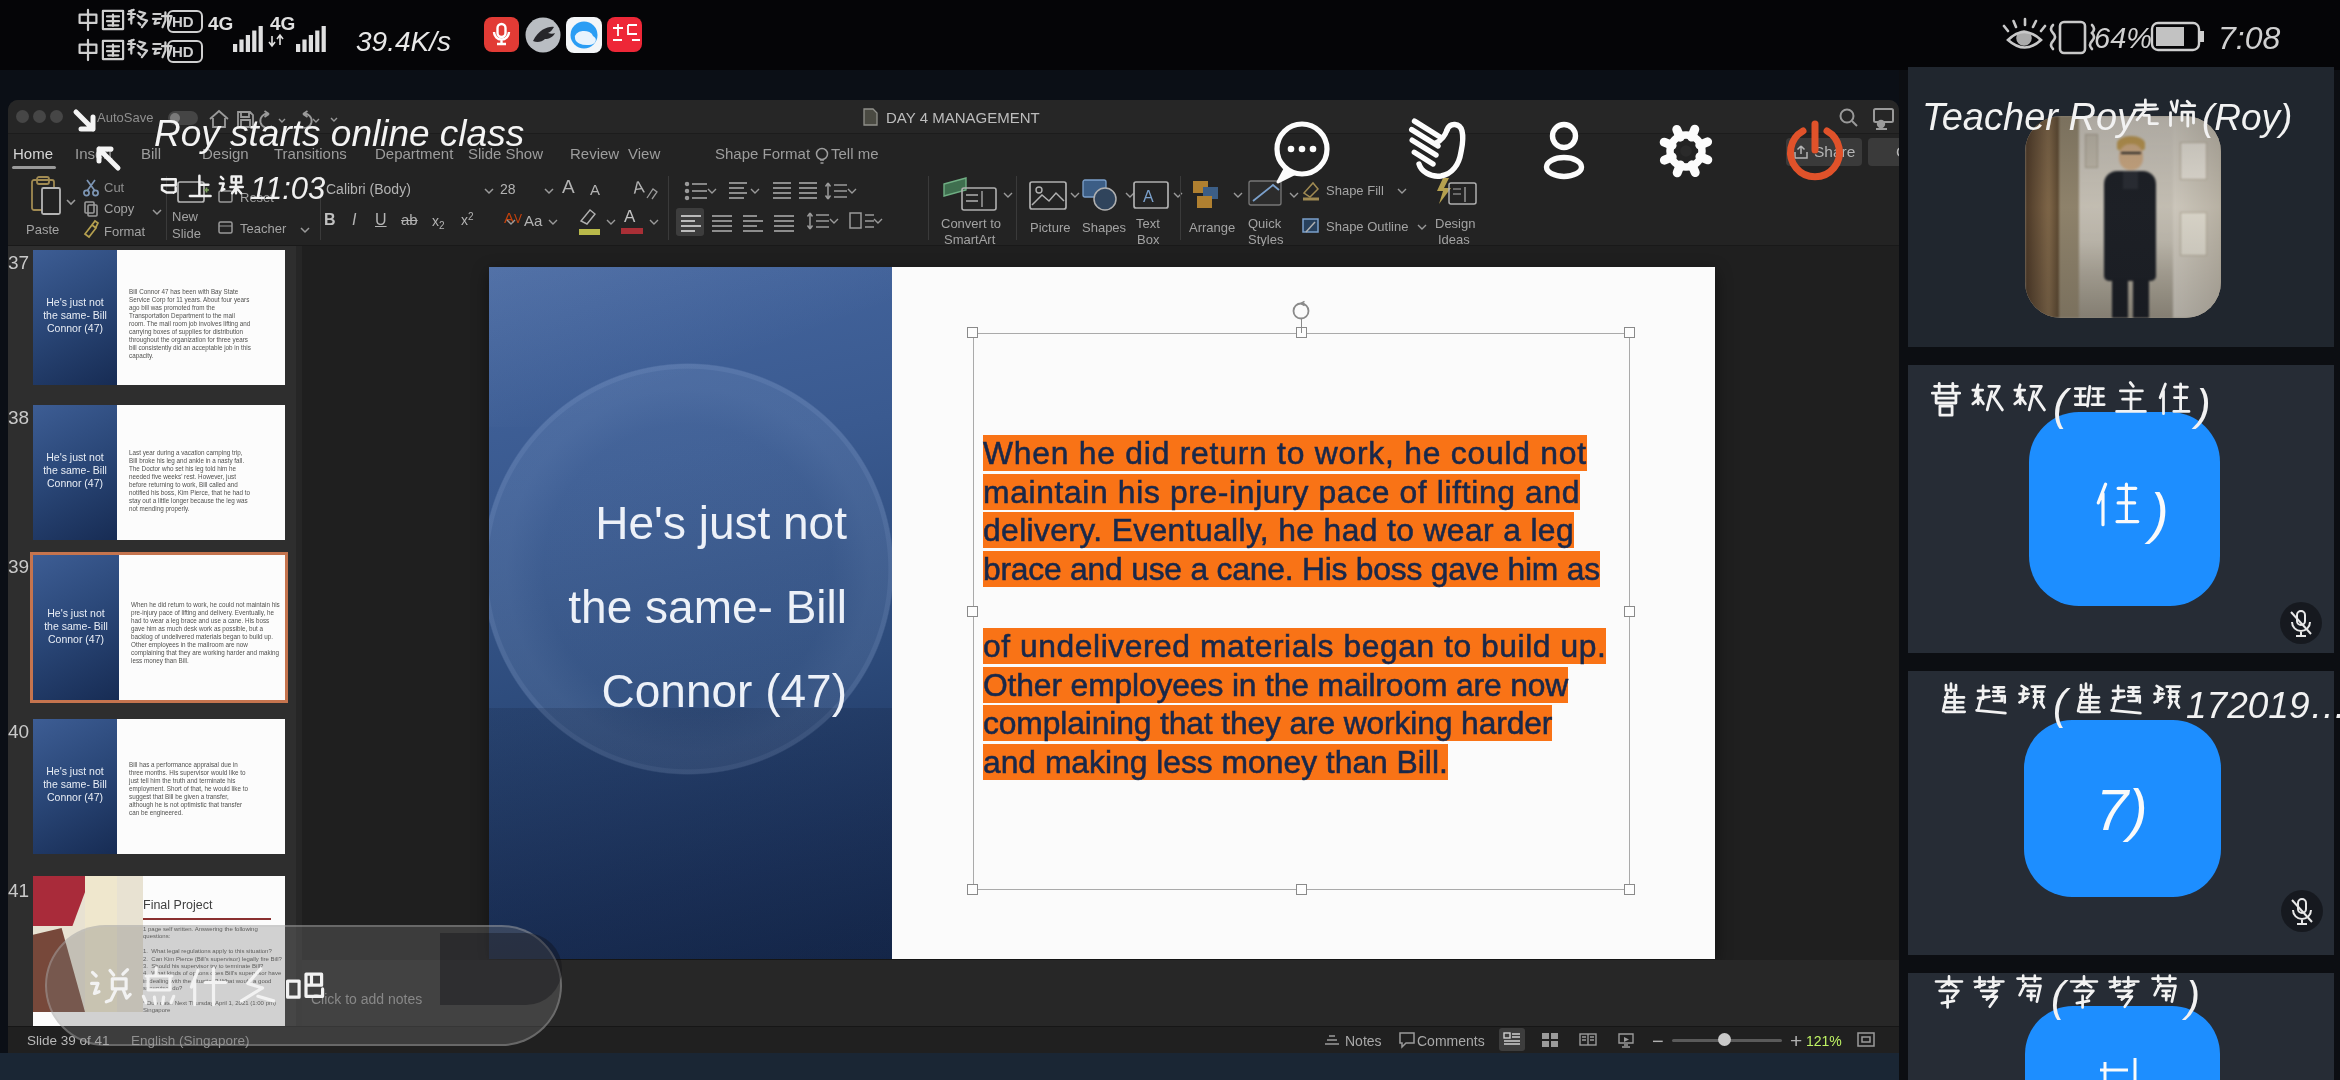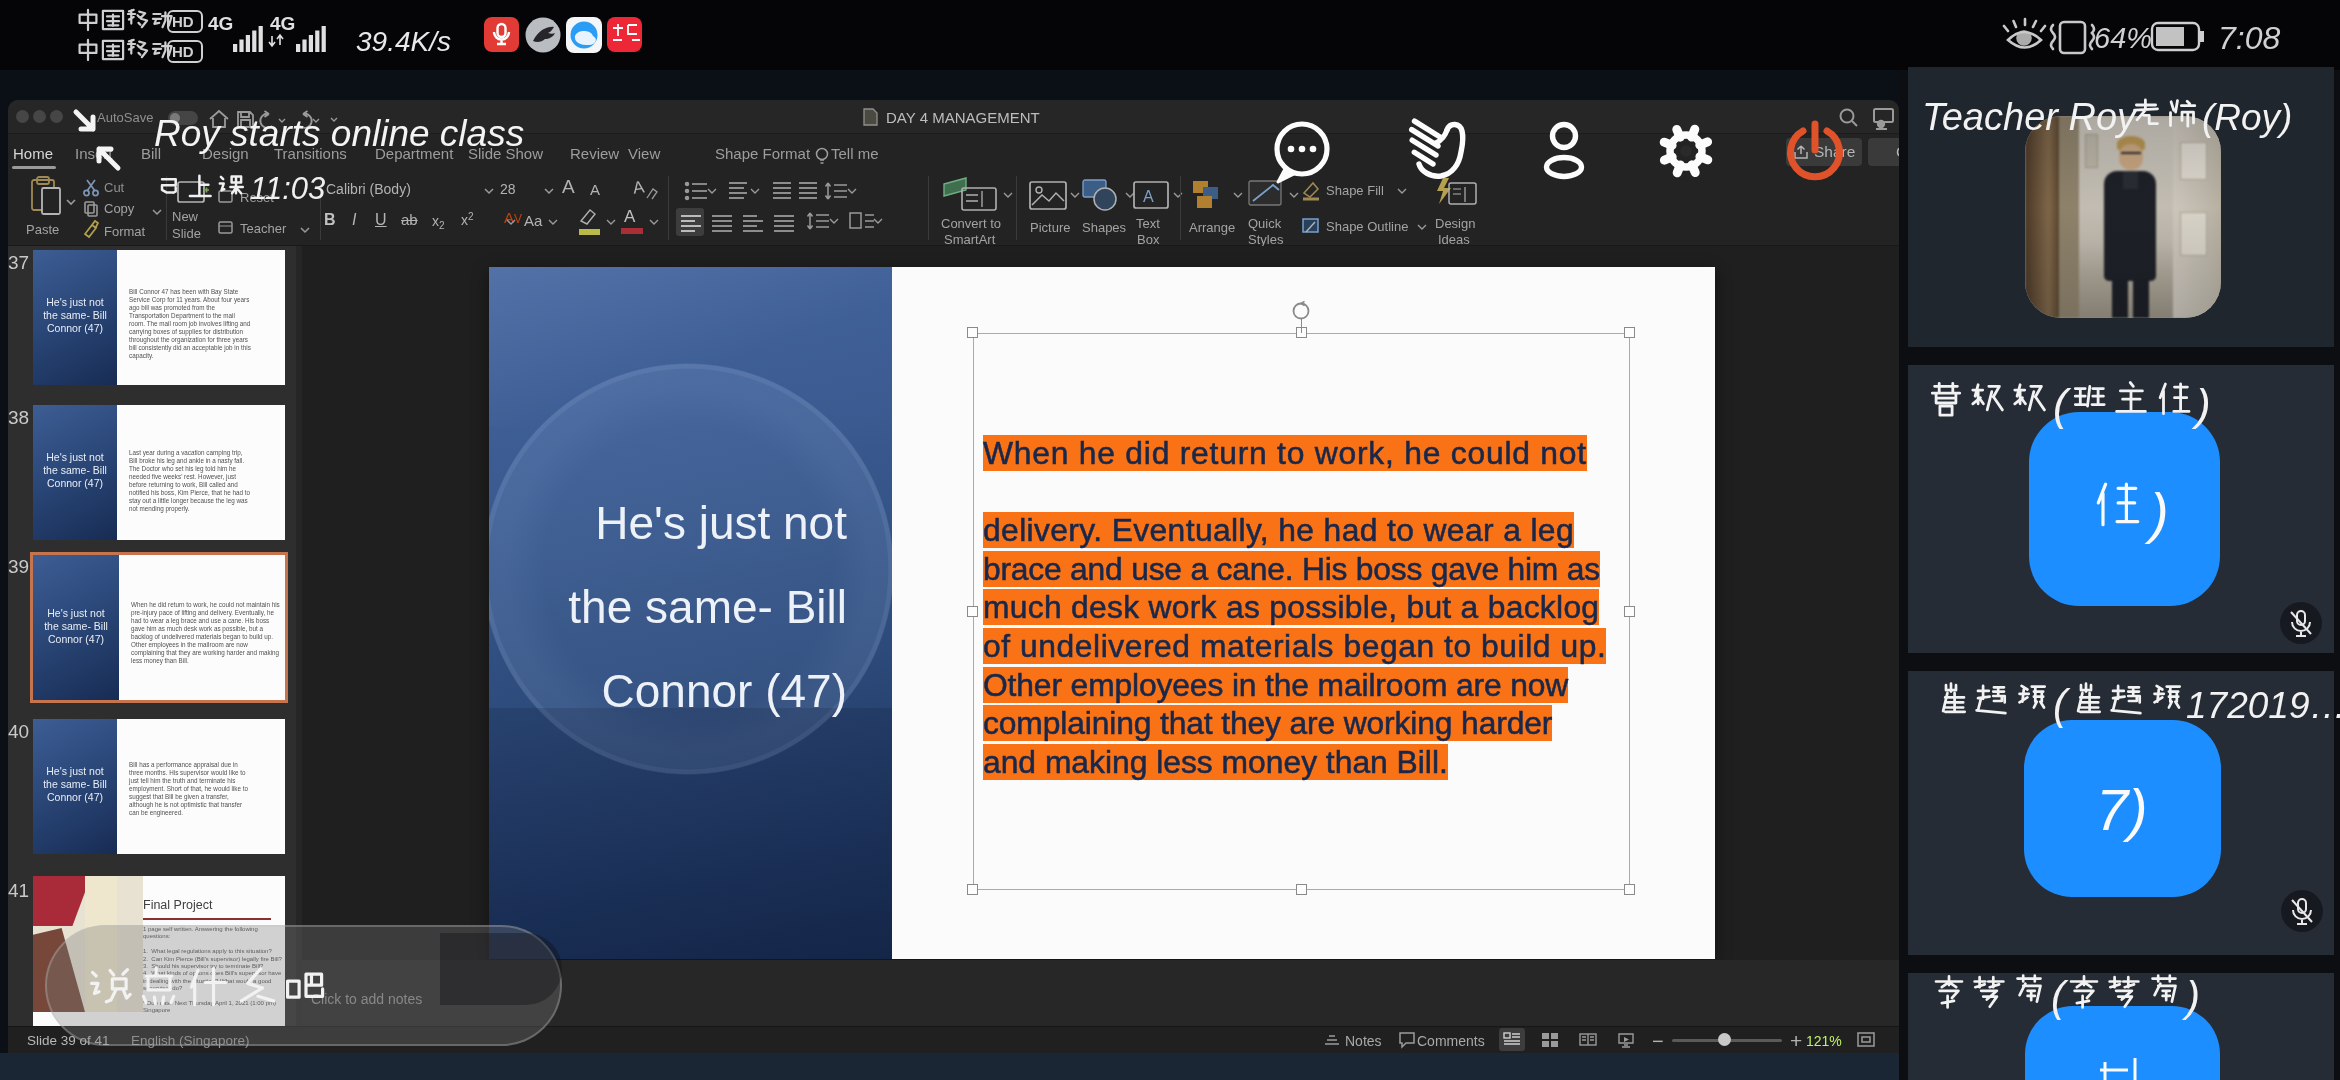--- a/index.html
+++ b/index.html
@@ -412,24 +412,24 @@
 <div class="handle" style="left:1624px;top:884px"></div>
 <div class="handle" style="left:967px;top:606px"></div>
 <div class="handle" style="left:1624px;top:606px"></div>
 <div class="abs" style="left:1301px;top:319px;width:1px;height:14px;background:#8a8a8a"></div>
 <svg class="abs" style="left:1290px;top:300px" width="22" height="22" viewBox="0 0 22 22">
 <circle cx="11" cy="11" r="7.5" fill="none" stroke="#8a8a8a" stroke-width="1.8"></circle>
 <path d="M11 3.5 l3.5 -2.2 M11 3.5 l3.5 2.2" stroke="#8a8a8a" stroke-width="1.5" fill="none"></path>
     </svg>
 <div class="abs" style="left:983px;top:434px;width:660px;color:#19284a;font-size:31.8px;line-height:38.6px;font-weight:400;-webkit-text-stroke:0.55px #19284a;white-space:nowrap">
 <span class="hl" style="letter-spacing:0.78px">When he did return to work, he could not</span><br>
-<br>
+<span class="hl" style="letter-spacing:0.65px">maintain his pre-injury pace of lifting and</span><br>
 <span class="hl" style="letter-spacing:0.38px">delivery. Eventually, he had to wear a leg</span><br>
 <span class="hl" style="letter-spacing:-0.21px">brace and use a cane. His boss gave him as</span><br>
-<span class="hl" style="letter-spacing:0.29px">much desk work as possible, but a backlog</span><br>
+<br>
 <span class="hl" style="letter-spacing:0.56px">of undelivered materials began to build up.</span><br>
 <span class="hl" style="letter-spacing:-0.13px">Other employees in the mailroom are now</span><br>
 <span class="hl" style="letter-spacing:-0.13px">complaining that they are working harder</span><br>
 <span class="hl" style="letter-spacing:0.00px">and making less money than Bill.</span><br>
 </div>
 <div class="abs" style="left:302px;top:960px;width:1597px;height:66px;background:#272727"></div>
 <div class="lbl" style="left:311px;top:991px;color:#8f8f8f;font-size:14px">Click to add notes</div>
 <div class="abs" style="left:8px;top:1026px;width:1891px;height:27px;background:#202020;border-top:1px solid #161616"></div>
 <div class="lbl" style="left:27px;top:1033px;color:#b8b8b8;font-size:13.5px">Slide 39 of 41</div>
 <div class="lbl" style="left:131px;top:1033px;color:#9a9a9a;font-size:13.5px">English (Singapore)</div>

